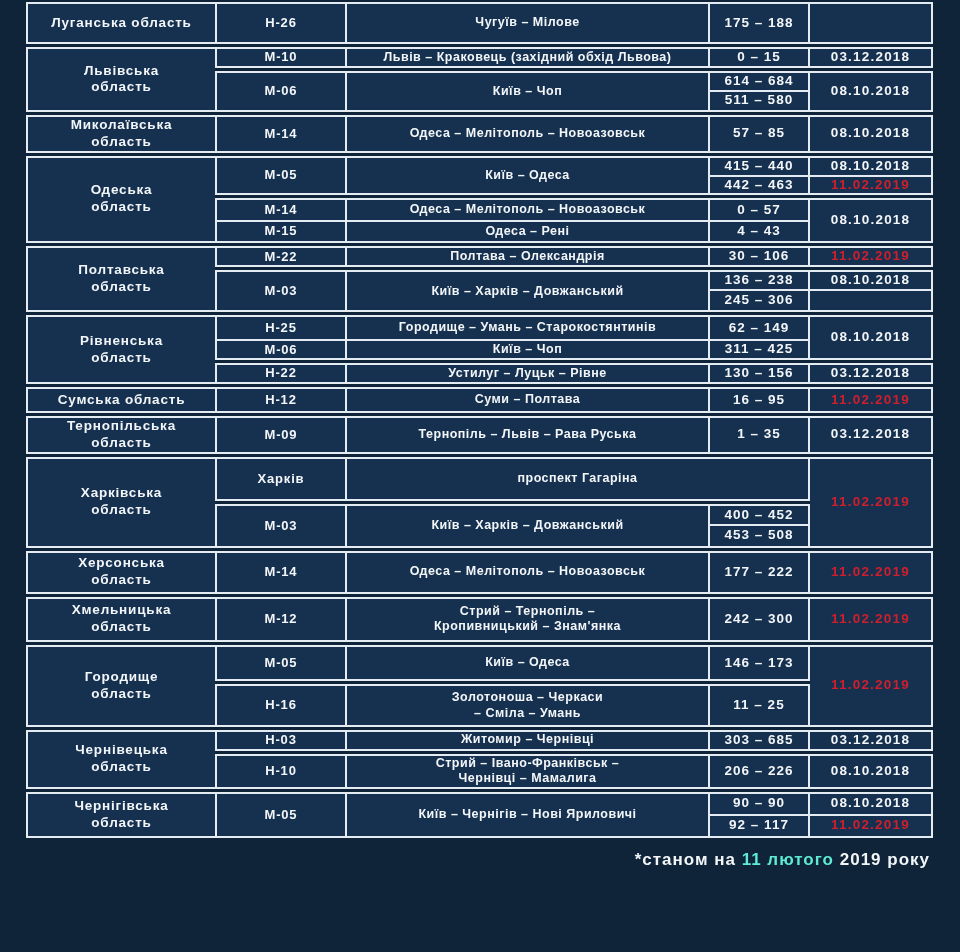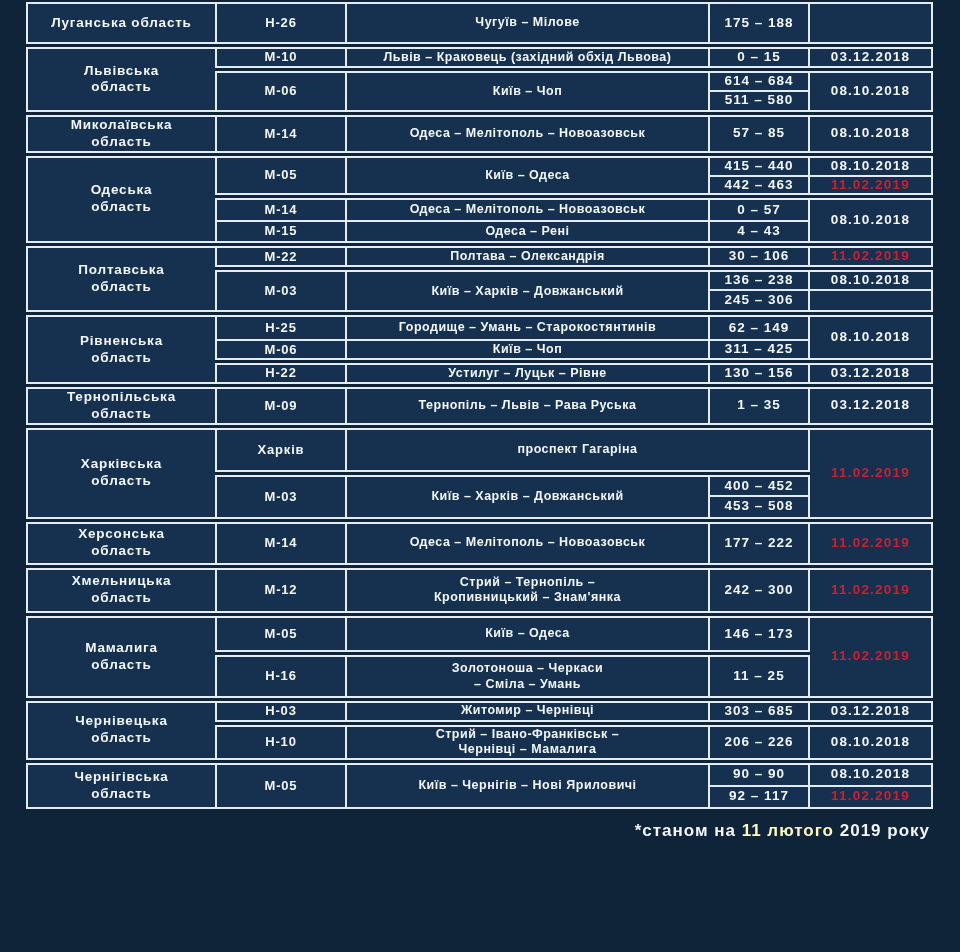--- a/index.html
+++ b/index.html
@@ -39,21 +39,21 @@
   td.red{color:#cf1f2e;}
   tr.sep td{border-top:7px double #e4ebf2;}
   .footnote{
     margin-top:12px;
     width:930px;
     text-align:right;
     font-size:17px;
     letter-spacing:1px;
     color:#f3f6f9;
   }
-  .footnote .red{color:#fef9c3;}
+  .footnote .red{color:#5eead4;}
 </style>
 </head>
 <body>
 
 <div class="stage">
   <div class="tables">
 
     <table class="grp">
       <colgroup>
           <col style="width:189px">
@@ -211,20 +211,38 @@
       </tr>
       <tr class="sep" style="height:21px">
         <td class="code">Н-22</td>
         <td class="route">Устилуг – Луцьк – Рівне</td>
         <td class="km">130 – 156</td>
         <td class="date">03.12.2018</td>
       </tr>
     </tbody>
       </table>
 
+    <table class="grp">
+      <colgroup>
+          <col style="width:189px">
+          <col style="width:130px">
+          <col style="width:363px">
+          <col style="width:100px">
+          <col style="width:123px">
+        </colgroup>
+      <tbody>
+          <tr style="height:24px">
+        <td class="region">Сумська область</td>
+        <td class="code">Н-12</td>
+        <td class="route">Суми – Полтава</td>
+        <td class="km">16 – 95</td>
+        <td class="date red">11.02.2019</td>
+      </tr>
+    </tbody>
+      </table>
 
     <table class="grp">
       <colgroup>
           <col style="width:189px">
           <col style="width:130px">
           <col style="width:363px">
           <col style="width:100px">
           <col style="width:123px">
         </colgroup>
       <tbody>
@@ -310,21 +328,21 @@
     <table class="grp">
       <colgroup>
           <col style="width:189px">
           <col style="width:130px">
           <col style="width:363px">
           <col style="width:100px">
           <col style="width:123px">
         </colgroup>
       <tbody>
           <tr style="height:37px">
-        <td class="region" rowspan="2">Мамалига
+        <td class="region" rowspan="2">Городище
 область</td>
         <td class="code">М-05</td>
         <td class="route">Київ – Одеса</td>
         <td class="km">146 – 173</td>
         <td class="date red" rowspan="2">11.02.2019</td>
       </tr>
       <tr class="sep" style="height:43px">
         <td class="code">Н-16</td>
         <td class="route">Золотоноша – Черкаси
 – Сміла – Умань</td>

